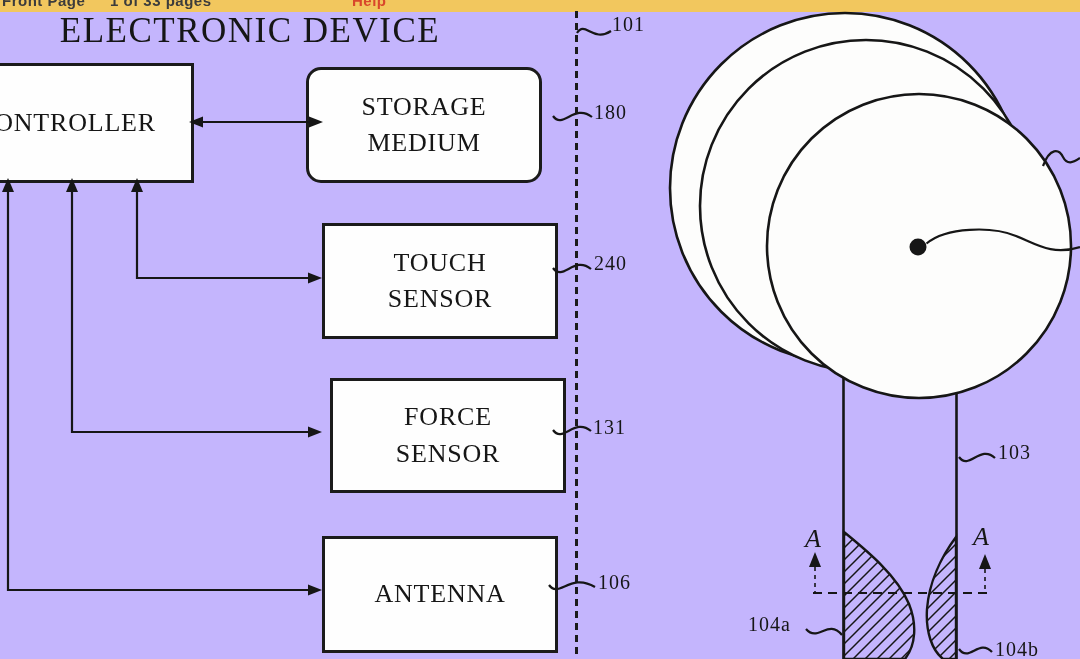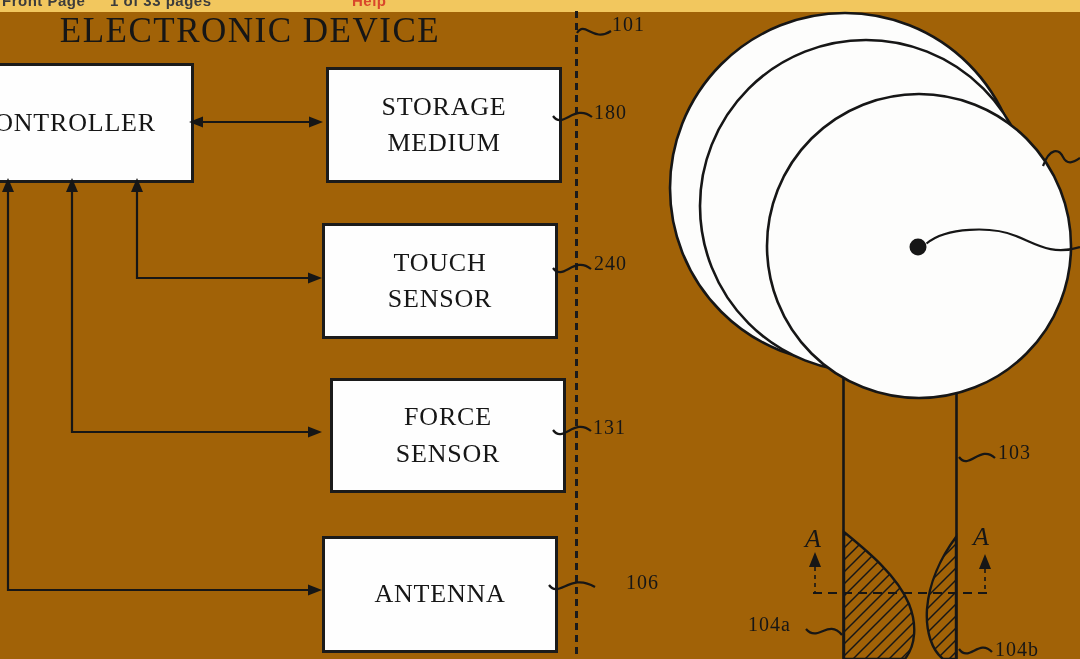--- a/index.html
+++ b/index.html
@@ -1,47 +1,47 @@
 <!DOCTYPE html>
 <html><head>
 <meta charset="utf-8">
 <style>
   html,body{margin:0;padding:0;}
   body{width:1080px;height:659px;overflow:hidden;background:#ffffff;}
-  #page{position:relative;width:1080px;height:659px;overflow:hidden;background:#a16207;
+  #page{position:relative;width:1080px;height:659px;overflow:hidden;background:#c4b5fd;
         font-family:"Liberation Serif","DejaVu Serif",serif;color:#161616;}
 
   
   .toolbar{position:absolute;left:0;top:0;width:1080px;height:12px;background:#f2c75e;
            overflow:hidden;font-family:"Liberation Sans","DejaVu Sans",sans-serif;}
   .toolbar span{position:absolute;top:-8px;font-size:15px;font-weight:bold;color:#3c3c3c;
                 letter-spacing:0.5px;white-space:nowrap;}
   .toolbar .help{color:#d9472b;}
 
   
   .box{position:absolute;background:#fefefe;border:3px solid #1b1b1b;
        display:flex;flex-direction:column;align-items:center;justify-content:center;
        font-size:26px;letter-spacing:0.8px;line-height:1.4;text-align:center;}
   .box span{display:block;}
 
   #box-controller{left:-62px;top:63px;width:250px;height:114px;}
-  #box-storage  {left:326px;top:67px;width:230px;height:110px;}
+  #box-storage  {left:306px;top:67px;width:230px;height:110px;border-radius:15px;}
   #box-touch    {left:322px;top:223px;width:230px;height:110px;}
   #box-force    {left:322px;top:378px;width:230px;height:109px;margin-left:8px;}
   #box-antenna  {left:322px;top:536px;width:230px;height:111px;}
 
   .title{position:absolute;left:40px;top:11px;width:420px;text-align:center;
          font-size:35px;letter-spacing:1.5px;}
 
   .ref{position:absolute;font-size:20px;letter-spacing:1px;white-space:nowrap;}
   #ref-101 {left:612px;top:13px;}
   #ref-180 {left:594px;top:101px;}
   #ref-130 {left:594px;top:252px;}
   #ref-131 {left:593px;top:416px;}
-  #ref-106 {left:626px;top:571px;}
+  #ref-106 {left:598px;top:571px;}
   #ref-103 {left:998px;top:441px;}
   #ref-104a{left:748px;top:613px;}
   #ref-104b{left:995px;top:638px;}
   .sec-letter{position:absolute;font-size:26px;font-style:italic;}
   #sec-a-left {left:805px;top:524px;}
   #sec-a-right{left:973px;top:522px;}
 
   svg.art{position:absolute;left:0;top:0;width:1080px;height:659px;}
 </style>
 </head>

